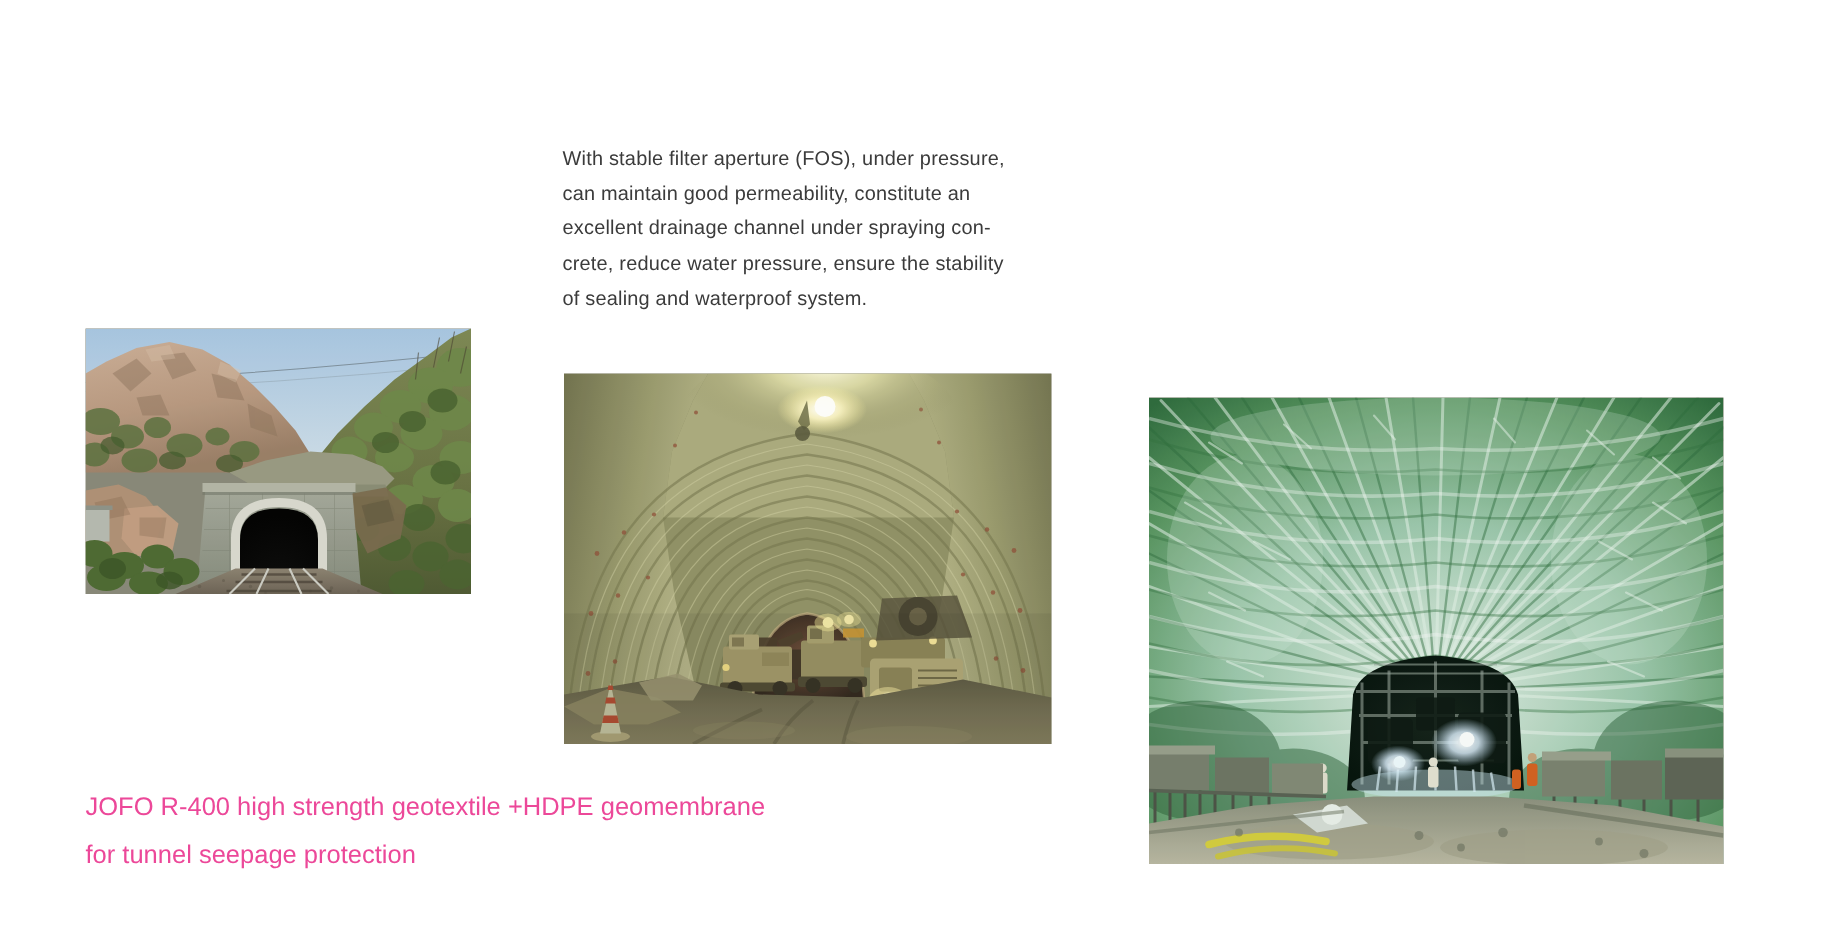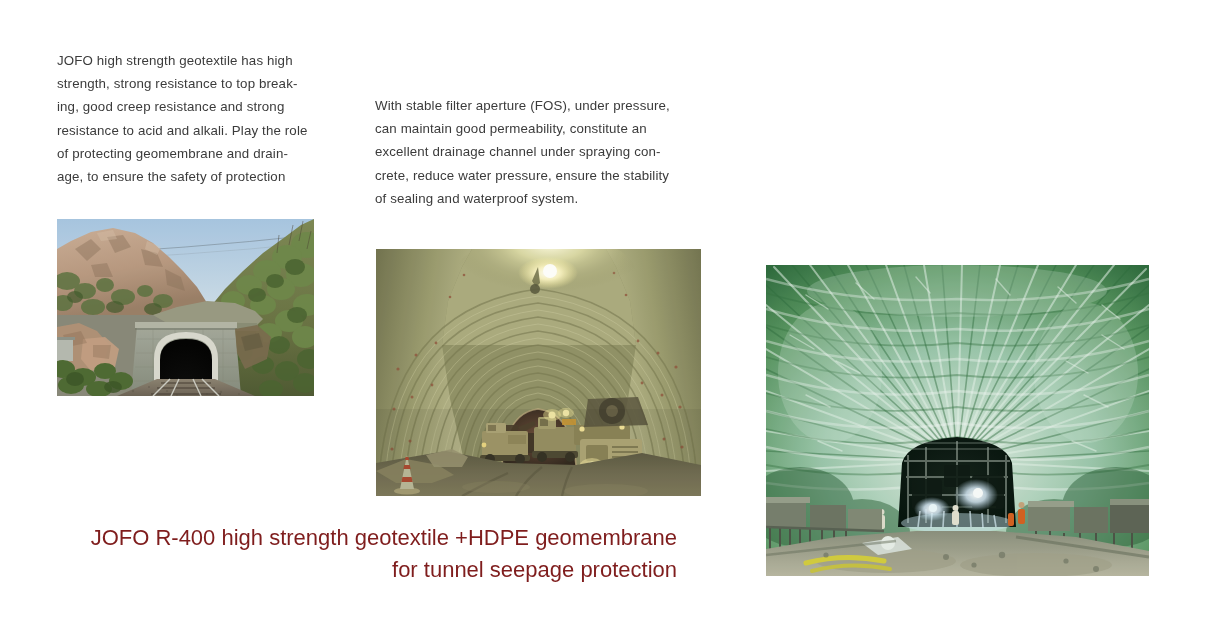--- a/index.html
+++ b/index.html
@@ -34,49 +34,42 @@
   }
   #para-1 { left: 57px;  top: 49px;  width: 276px; }
   #para-2 { left: 375px; top: 94px;  width: 318px; }
   #para-3 { left: 766px; top: 135px; width: 386px; }
 
   .caption {
     position: absolute;
     left: 57px;
     top: 522px;
     width: 620px;
-    font-size: 22px;
+    font-size: 17px;
     line-height: 32px;
-    color: #7f1d1d;
+    color: #ec4899;
     white-space: pre-line;
-    text-align: right;
   }
 
   
   .photo {
     position: absolute;
     overflow: hidden;
     background: #8a8a7a;
   }
   #photo-1 { left: 57px;  top: 219px; width: 257px; height: 177px; }
   #photo-2 { left: 376px; top: 249px; width: 325px; height: 247px; }
   #photo-3 { left: 766px; top: 265px; width: 383px; height: 311px; }
   .photo > svg { display: block; width: 100%; height: 100%; }
 </style>
 </head>
 <body>
 
 <div class="page">
 
-  <div class="para" id="para-1">JOFO high strength geotextile has high
-strength, strong resistance to top break-
-ing, good creep resistance and strong
-resistance to acid and alkali. Play the role
-of protecting geomembrane and drain-
-age, to ensure the safety of protection</div>
 
   <div class="photo" id="photo-1">
 
     <svg viewBox="0 0 257 177" preserveAspectRatio="none">
       <defs>
         <linearGradient id="p1sky" x1="0" y1="0" x2="0" y2="1">
           <stop offset="0%" stop-color="#a9c8e4"></stop>
           <stop offset="100%" stop-color="#cfe0ec"></stop>
         </linearGradient>
         <linearGradient id="p1rock" x1="0" y1="0" x2="0.3" y2="1">

